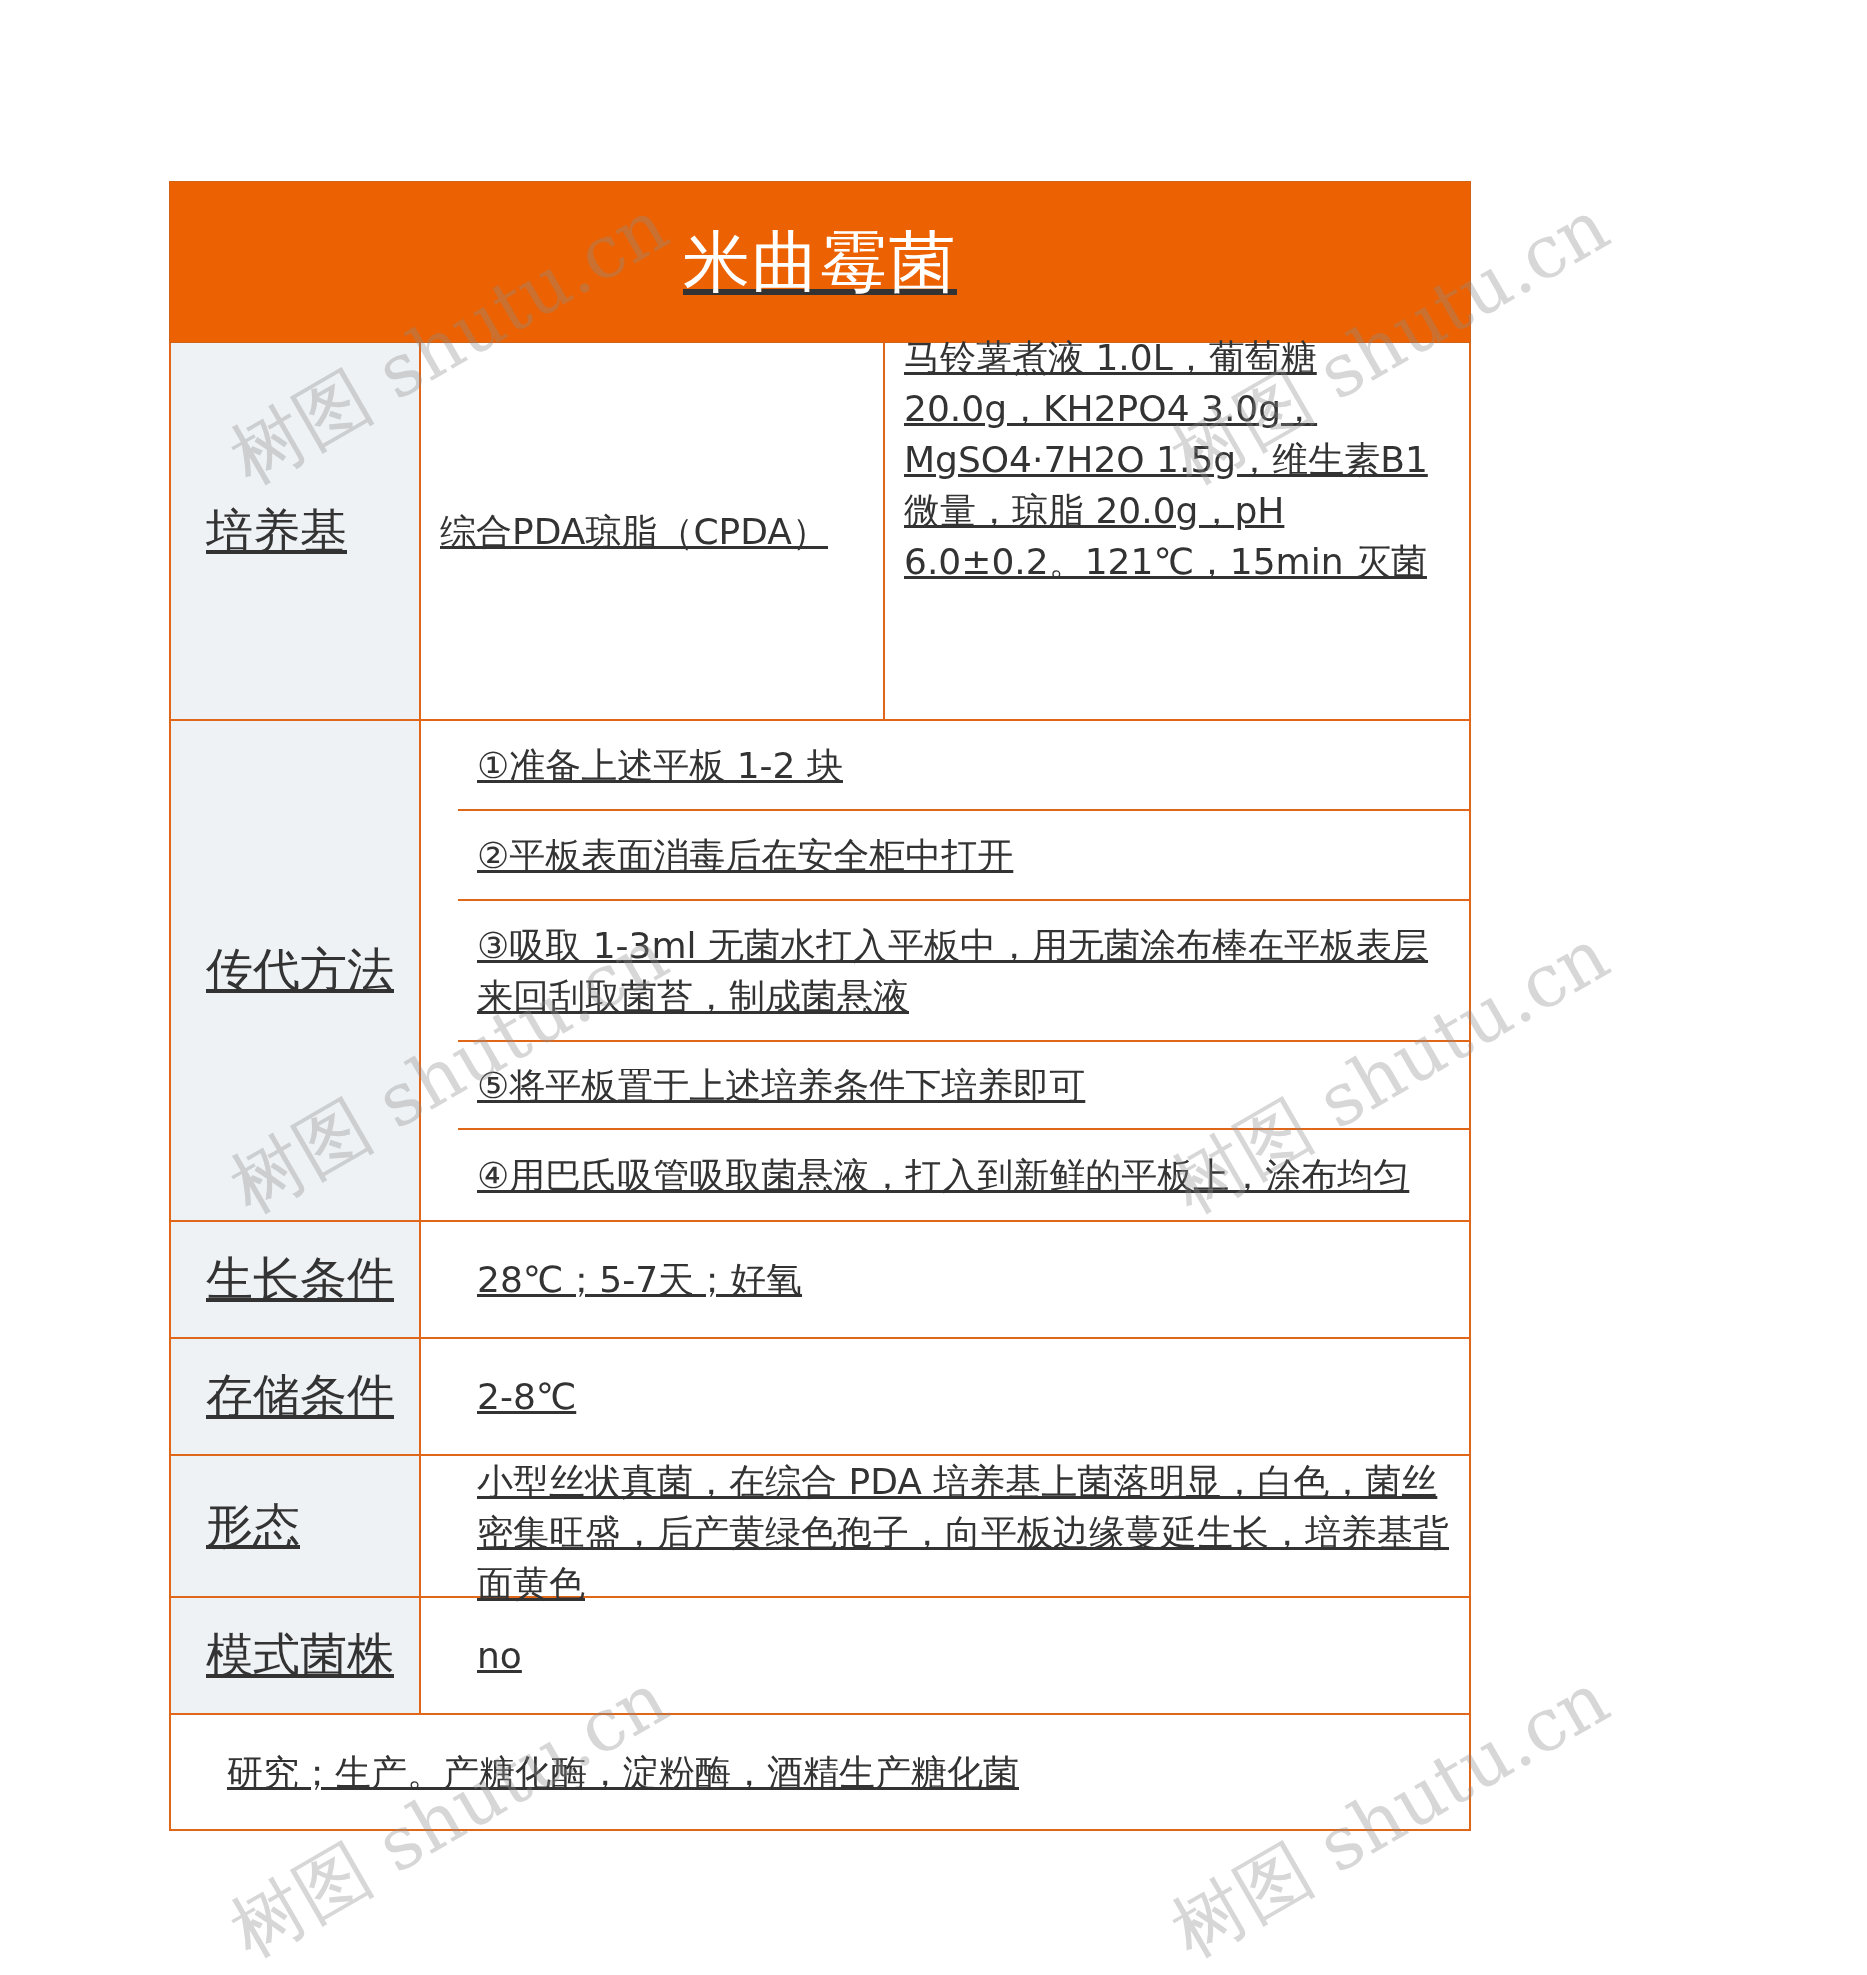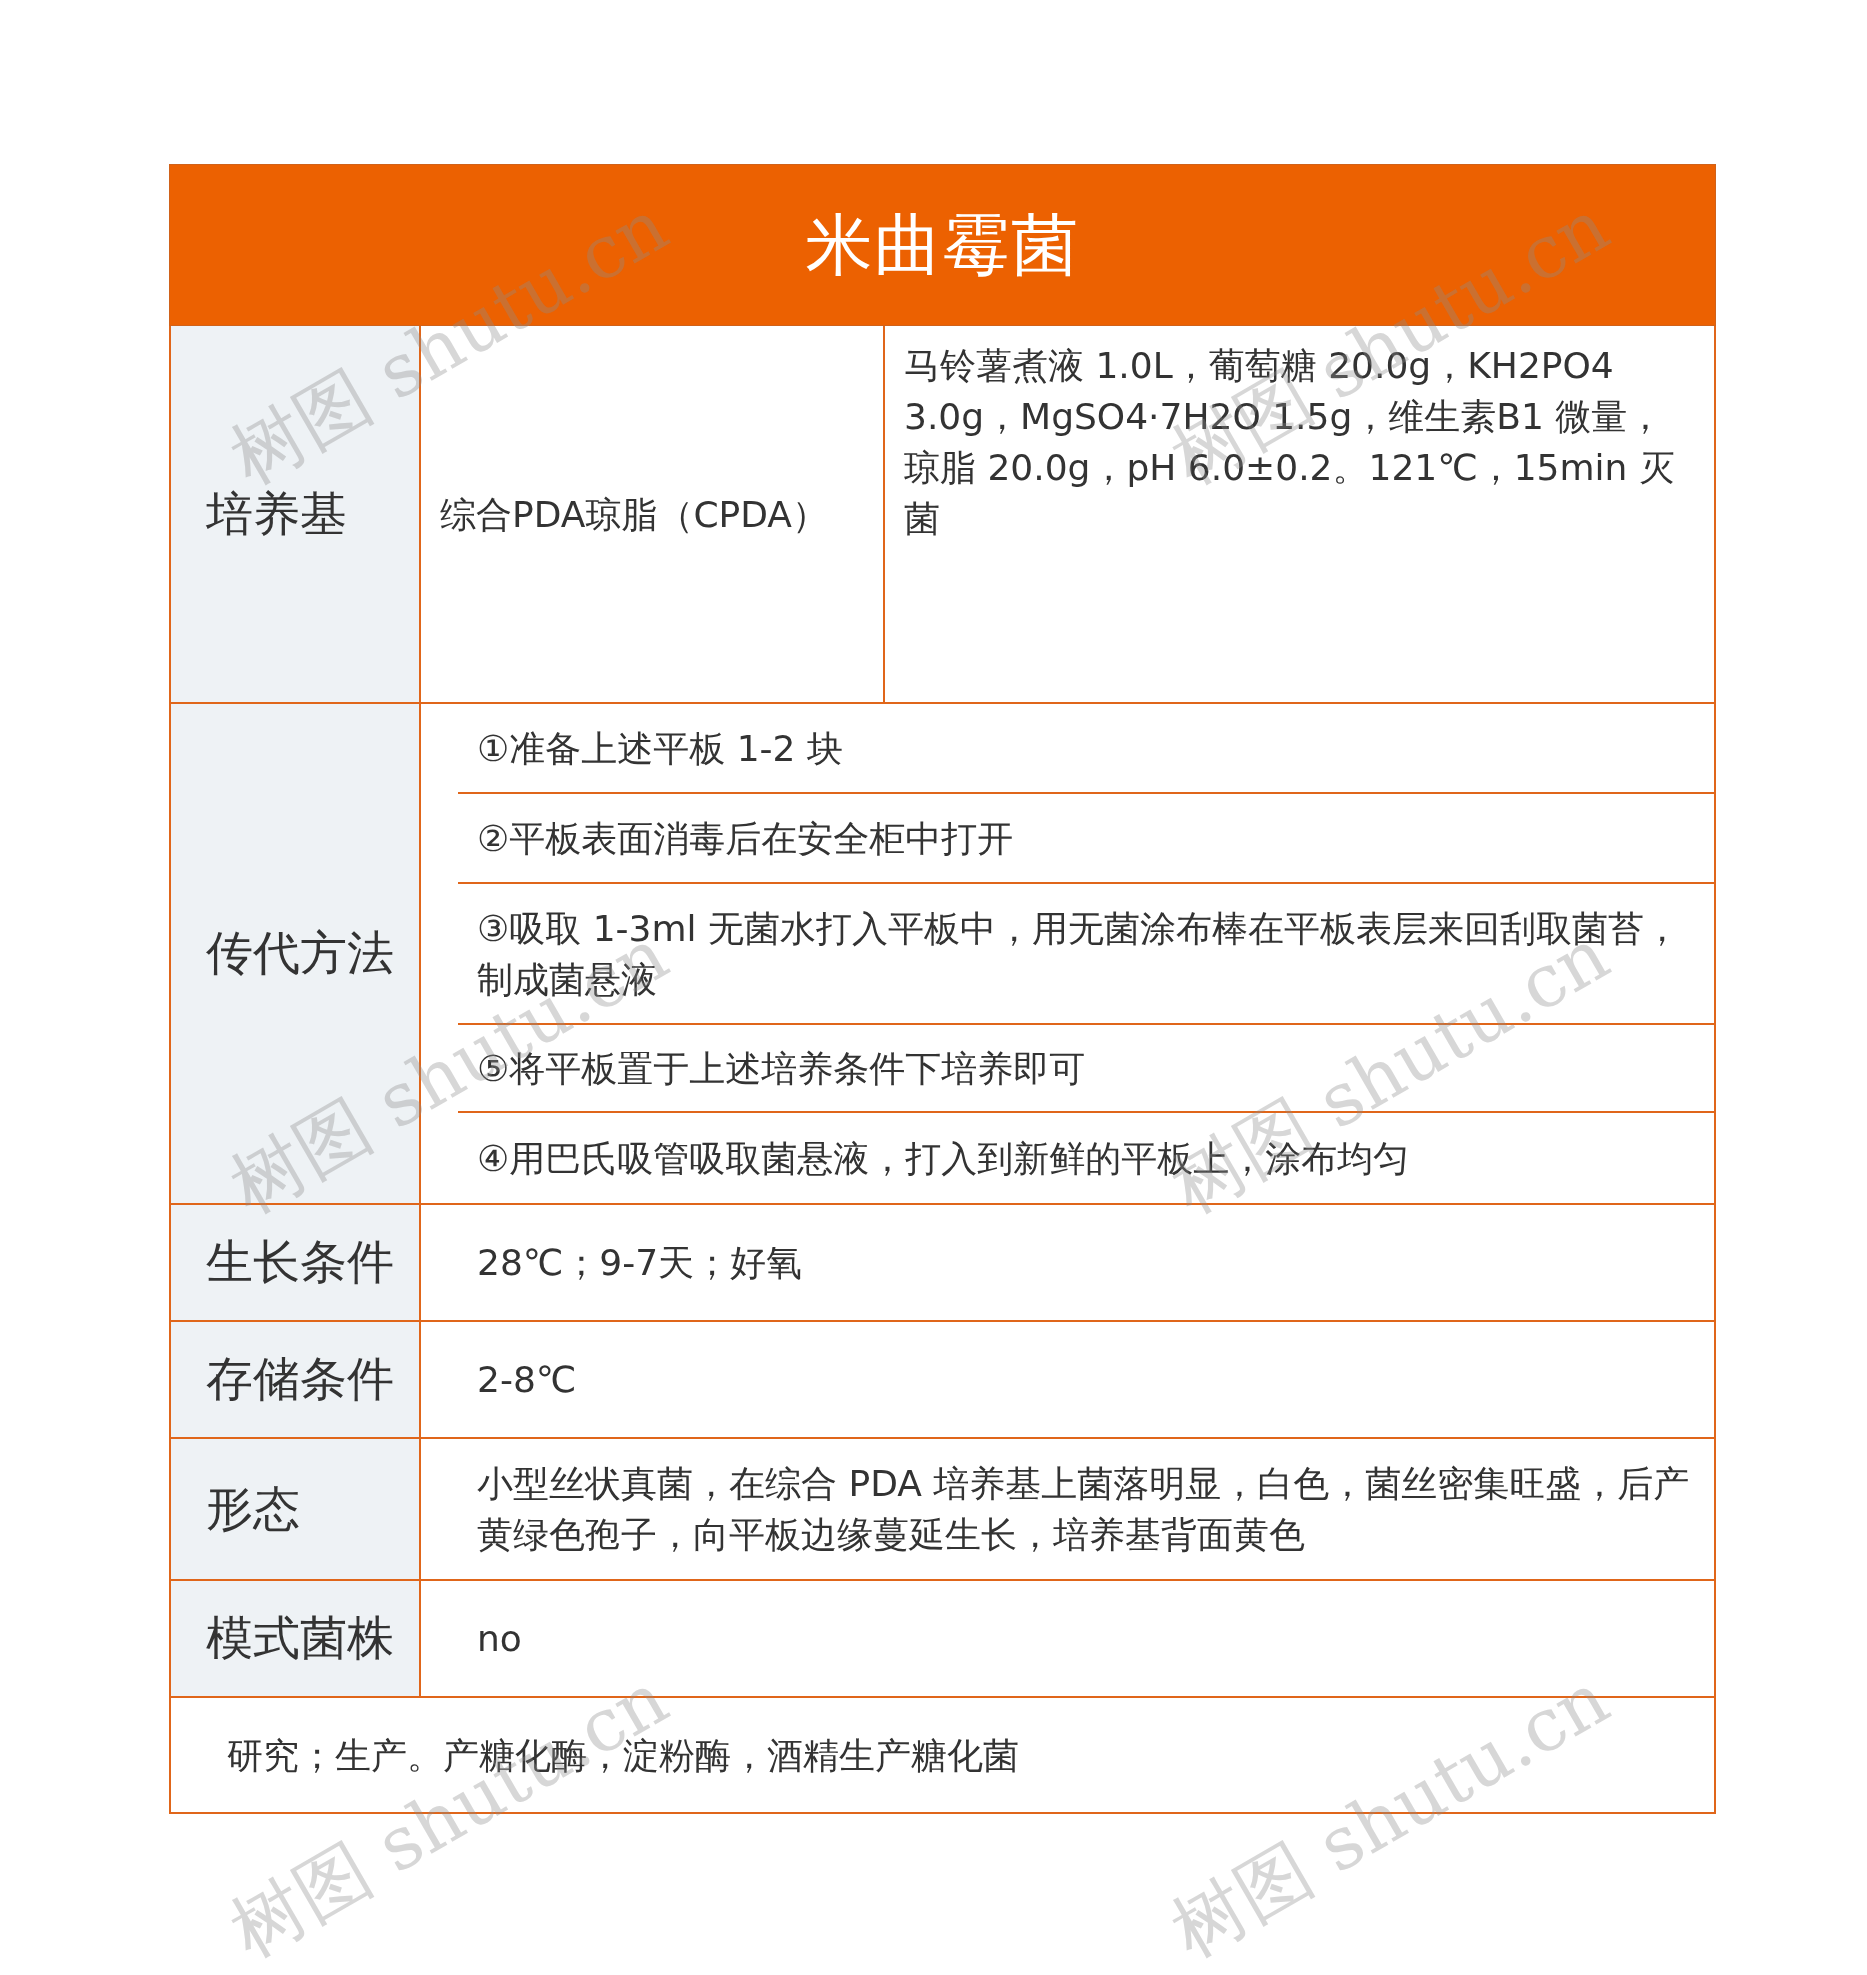--- a/index.html
+++ b/index.html
@@ -1,20 +1,20 @@
 <!DOCTYPE html>
 <html style="font-size:11.7px"><head>
 <meta charset="utf-8">
 <style>
   html, body { margin: 0; padding: 0; }
   body {
     width: 1868px; height: 1975px; background: #ffffff; position: relative; overflow: hidden;
     font-family: "DejaVu Sans", "Liberation Sans", sans-serif; color: #333333;
   }
-  .sheet { position: absolute; left: 169px; top: 164px; width: 1547px; }
+  .sheet { position: absolute; left: 169px; top: 181px; width: 1302px; text-decoration: underline; }
   .title-bar {
     height: 162px; background: #EC6101; border: 1.5px solid #D0621A; box-sizing: border-box;
     display: flex; align-items: center; justify-content: center;
   }
   .title-bar span { color: #ffffff; font-size: 67px; letter-spacing: 1.5px; }
   .row { display: flex; border-left: 2.9px solid #E0661A; border-right: 2.9px solid #E0661A; border-bottom: 2.9px solid #E0661A; box-sizing: border-box; }
   .label {
     width: 250px; flex: 0 0 250px; background: #EEF2F5; border-right: 2.9px solid #E0661A; box-sizing: border-box;
     display: flex; align-items: center; padding-left: 35px; font-size: 47px; color: #333;
   }
@@ -57,21 +57,21 @@
       <div class="cell sub" style="height:90px;">②平板表面消毒后在安全柜中打开</div>
       <div class="cell sub" style="height:141px;">③吸取 1-3ml 无菌水打入平板中，用无菌涂布棒在平板表层来回刮取菌苔，制成菌悬液</div>
       <div class="cell sub" style="flex:1;">⑤将平板置于上述培养条件下培养即可</div>
       <div class="cell sub" style="height:90px;">④用巴氏吸管吸取菌悬液，打入到新鲜的平板上，涂布均匀</div>
     </div>
   </div>
 
   <div class="row" style="height:117px;">
     <div class="label">生长条件</div>
     <div class="content">
-        <div class="cell" style="flex:1;">28℃；9-7天；好氧</div>
+        <div class="cell" style="flex:1;">28℃；5-7天；好氧</div>
       </div>
   </div>
 
   <div class="row" style="height:117px;">
     <div class="label">存储条件</div>
     <div class="content">
         <div class="cell" style="flex:1;">2-8℃</div>
       </div>
   </div>
 

